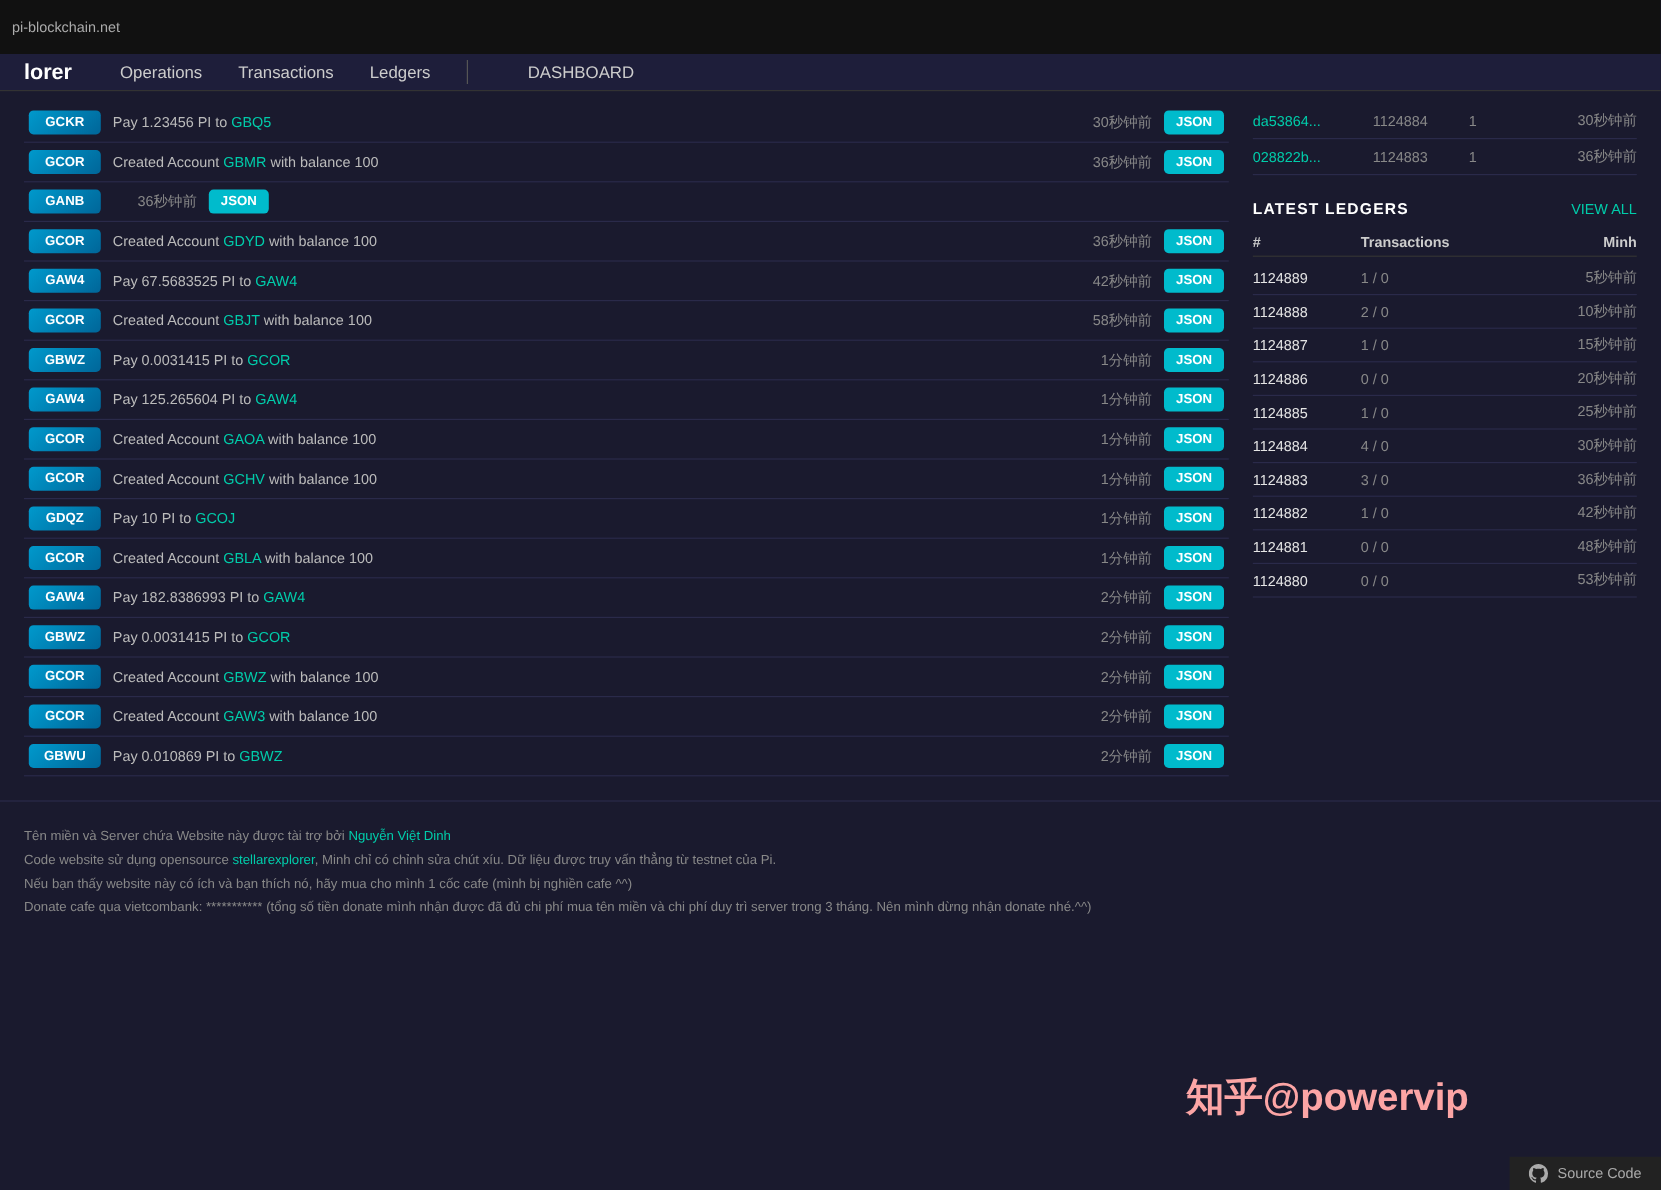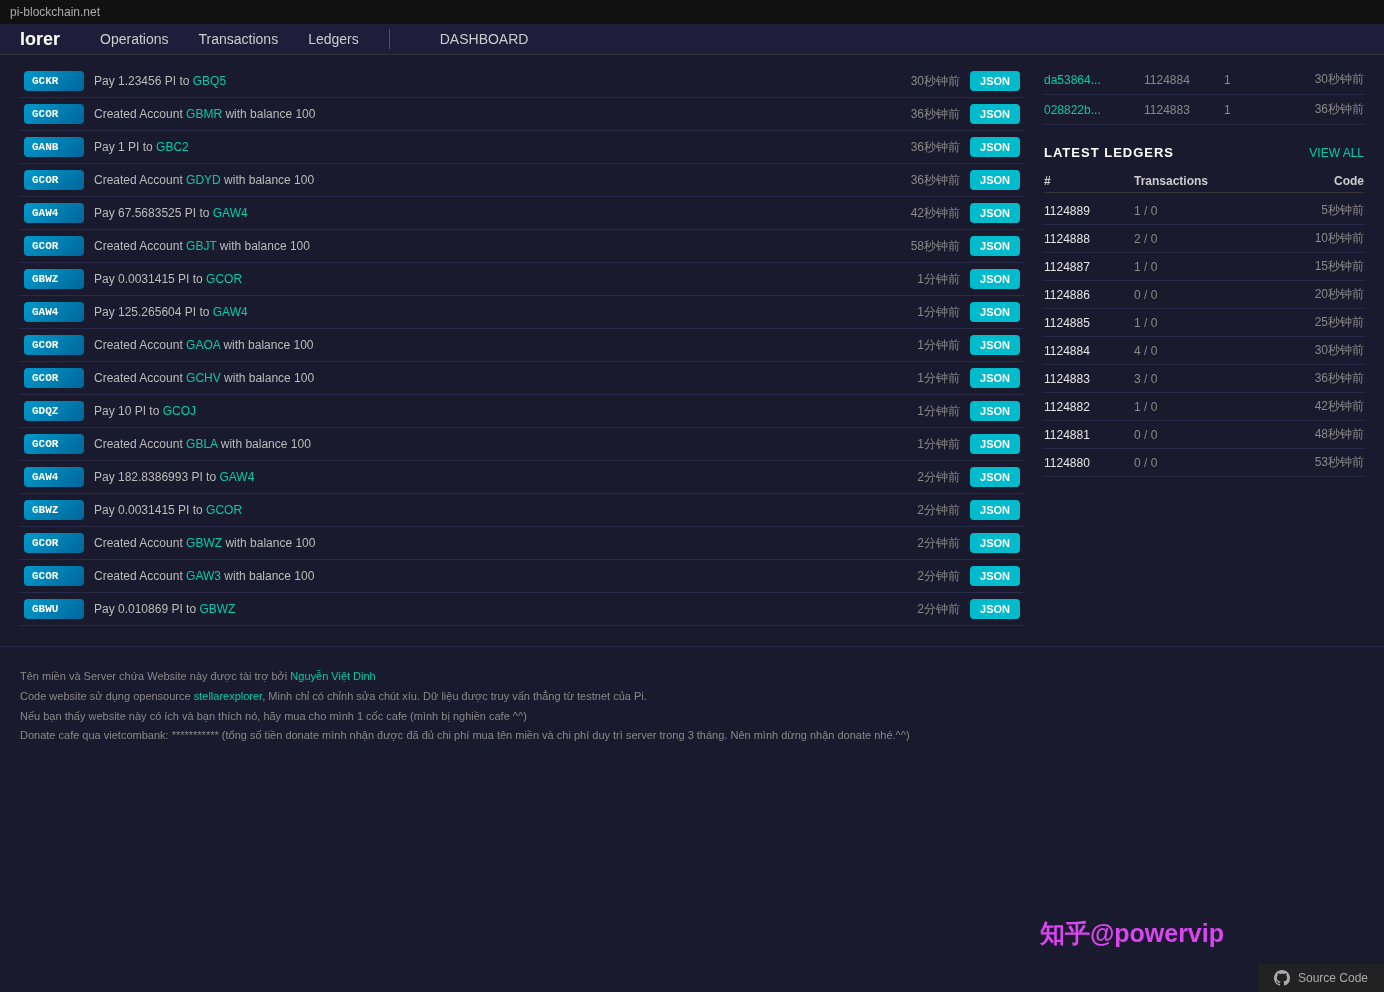--- a/index.html
+++ b/index.html
@@ -9,21 +9,21 @@
       font-family: Arial, sans-serif;
       font-size: 13px;
       min-height: 992px;
       width: 1384px;
       overflow-x: hidden;
     }
 
     
     .top-bar {
       background-color: #111;
-      height: 24px;
+      height: 45px;
       display: flex;
       align-items: center;
       padding: 0 10px;
       font-size: 12px;
       color: #aaa;
     }
 
     
     .nav-bar {
       background-color: #1e1e3a;
@@ -83,22 +83,22 @@
     }
 
     .op-badge {
       background: linear-gradient(135deg, #0099cc, #006699);
       color: #fff;
       border-radius: 4px;
       padding: 4px 8px;
       font-size: 11px;
       font-weight: bold;
       min-width: 60px;
+      text-align: center;
       flex-shrink: 0;
-      font-family: Liberation Mono, monospace;
     }
 
     .op-desc {
       flex: 1;
       color: #bbb;
       font-size: 12px;
     }
     .op-desc .green-link {
       color: #00ccaa;
       cursor: pointer;
@@ -232,25 +232,25 @@
       font-size: 11px;
       line-height: 1.8;
       border-top: 1px solid #2a2a4a;
       margin-top: 10px;
     }
     .footer a { color: #00ccaa; text-decoration: none; }
 
     
     .watermark {
       position: fixed;
-      bottom: 42px;
+      bottom: 55px;
       right: 160px;
-      font-size: 25px;
+      font-size: 32px;
       font-weight: bold;
-      color: #d946ef;
+      color: #fca5a5;
       z-index: 10;
       pointer-events: none;
     }
 
     
     .source-code-bar {
       position: fixed;
       bottom: 0;
       right: 0;
       background: #222;
@@ -297,21 +297,20 @@
           <button class="json-btn">JSON</button>
         </div>
         <div class="op-row">
           <div class="op-badge">GCOR</div>
           <div class="op-desc">Created Account <span class="green-link">GBMR</span> with balance 100</div>
           <div class="op-time">36秒钟前</div>
           <button class="json-btn">JSON</button>
         </div>
         <div class="op-row">
           <div class="op-badge">GANB</div>
-          <div class="op-desc">Pay 1 PI to <span class="green-link">GBC2</span></div>
           <div class="op-time">36秒钟前</div>
           <button class="json-btn">JSON</button>
         </div>
         <div class="op-row">
           <div class="op-badge">GCOR</div>
           <div class="op-desc">Created Account <span class="green-link">GDYD</span> with balance 100</div>
           <div class="op-time">36秒钟前</div>
           <button class="json-btn">JSON</button>
         </div>
         <div class="op-row">
@@ -413,21 +412,21 @@
       </div>
 
     <div class="ledgers-section">
       <div class="ledgers-header">
         <span class="ledgers-title">LATEST LEDGERS</span>
         <span class="view-all-link">VIEW ALL</span>
       </div>
       <div class="ledgers-col-header">
         <span class="col-hash">#</span>
         <span class="col-txs">Transactions</span>
-        <span class="col-time">Code</span>
+        <span class="col-time">Minh</span>
       </div>
       <div id="ledger-rows">
           <div class="ledger-row">
             <span class="ledger-num">1124889</span>
             <span class="ledger-txs">1 / 0</span>
             <span class="ledger-time">5秒钟前</span>
           </div>
           <div class="ledger-row">
             <span class="ledger-num">1124888</span>
             <span class="ledger-txs">2 / 0</span>

